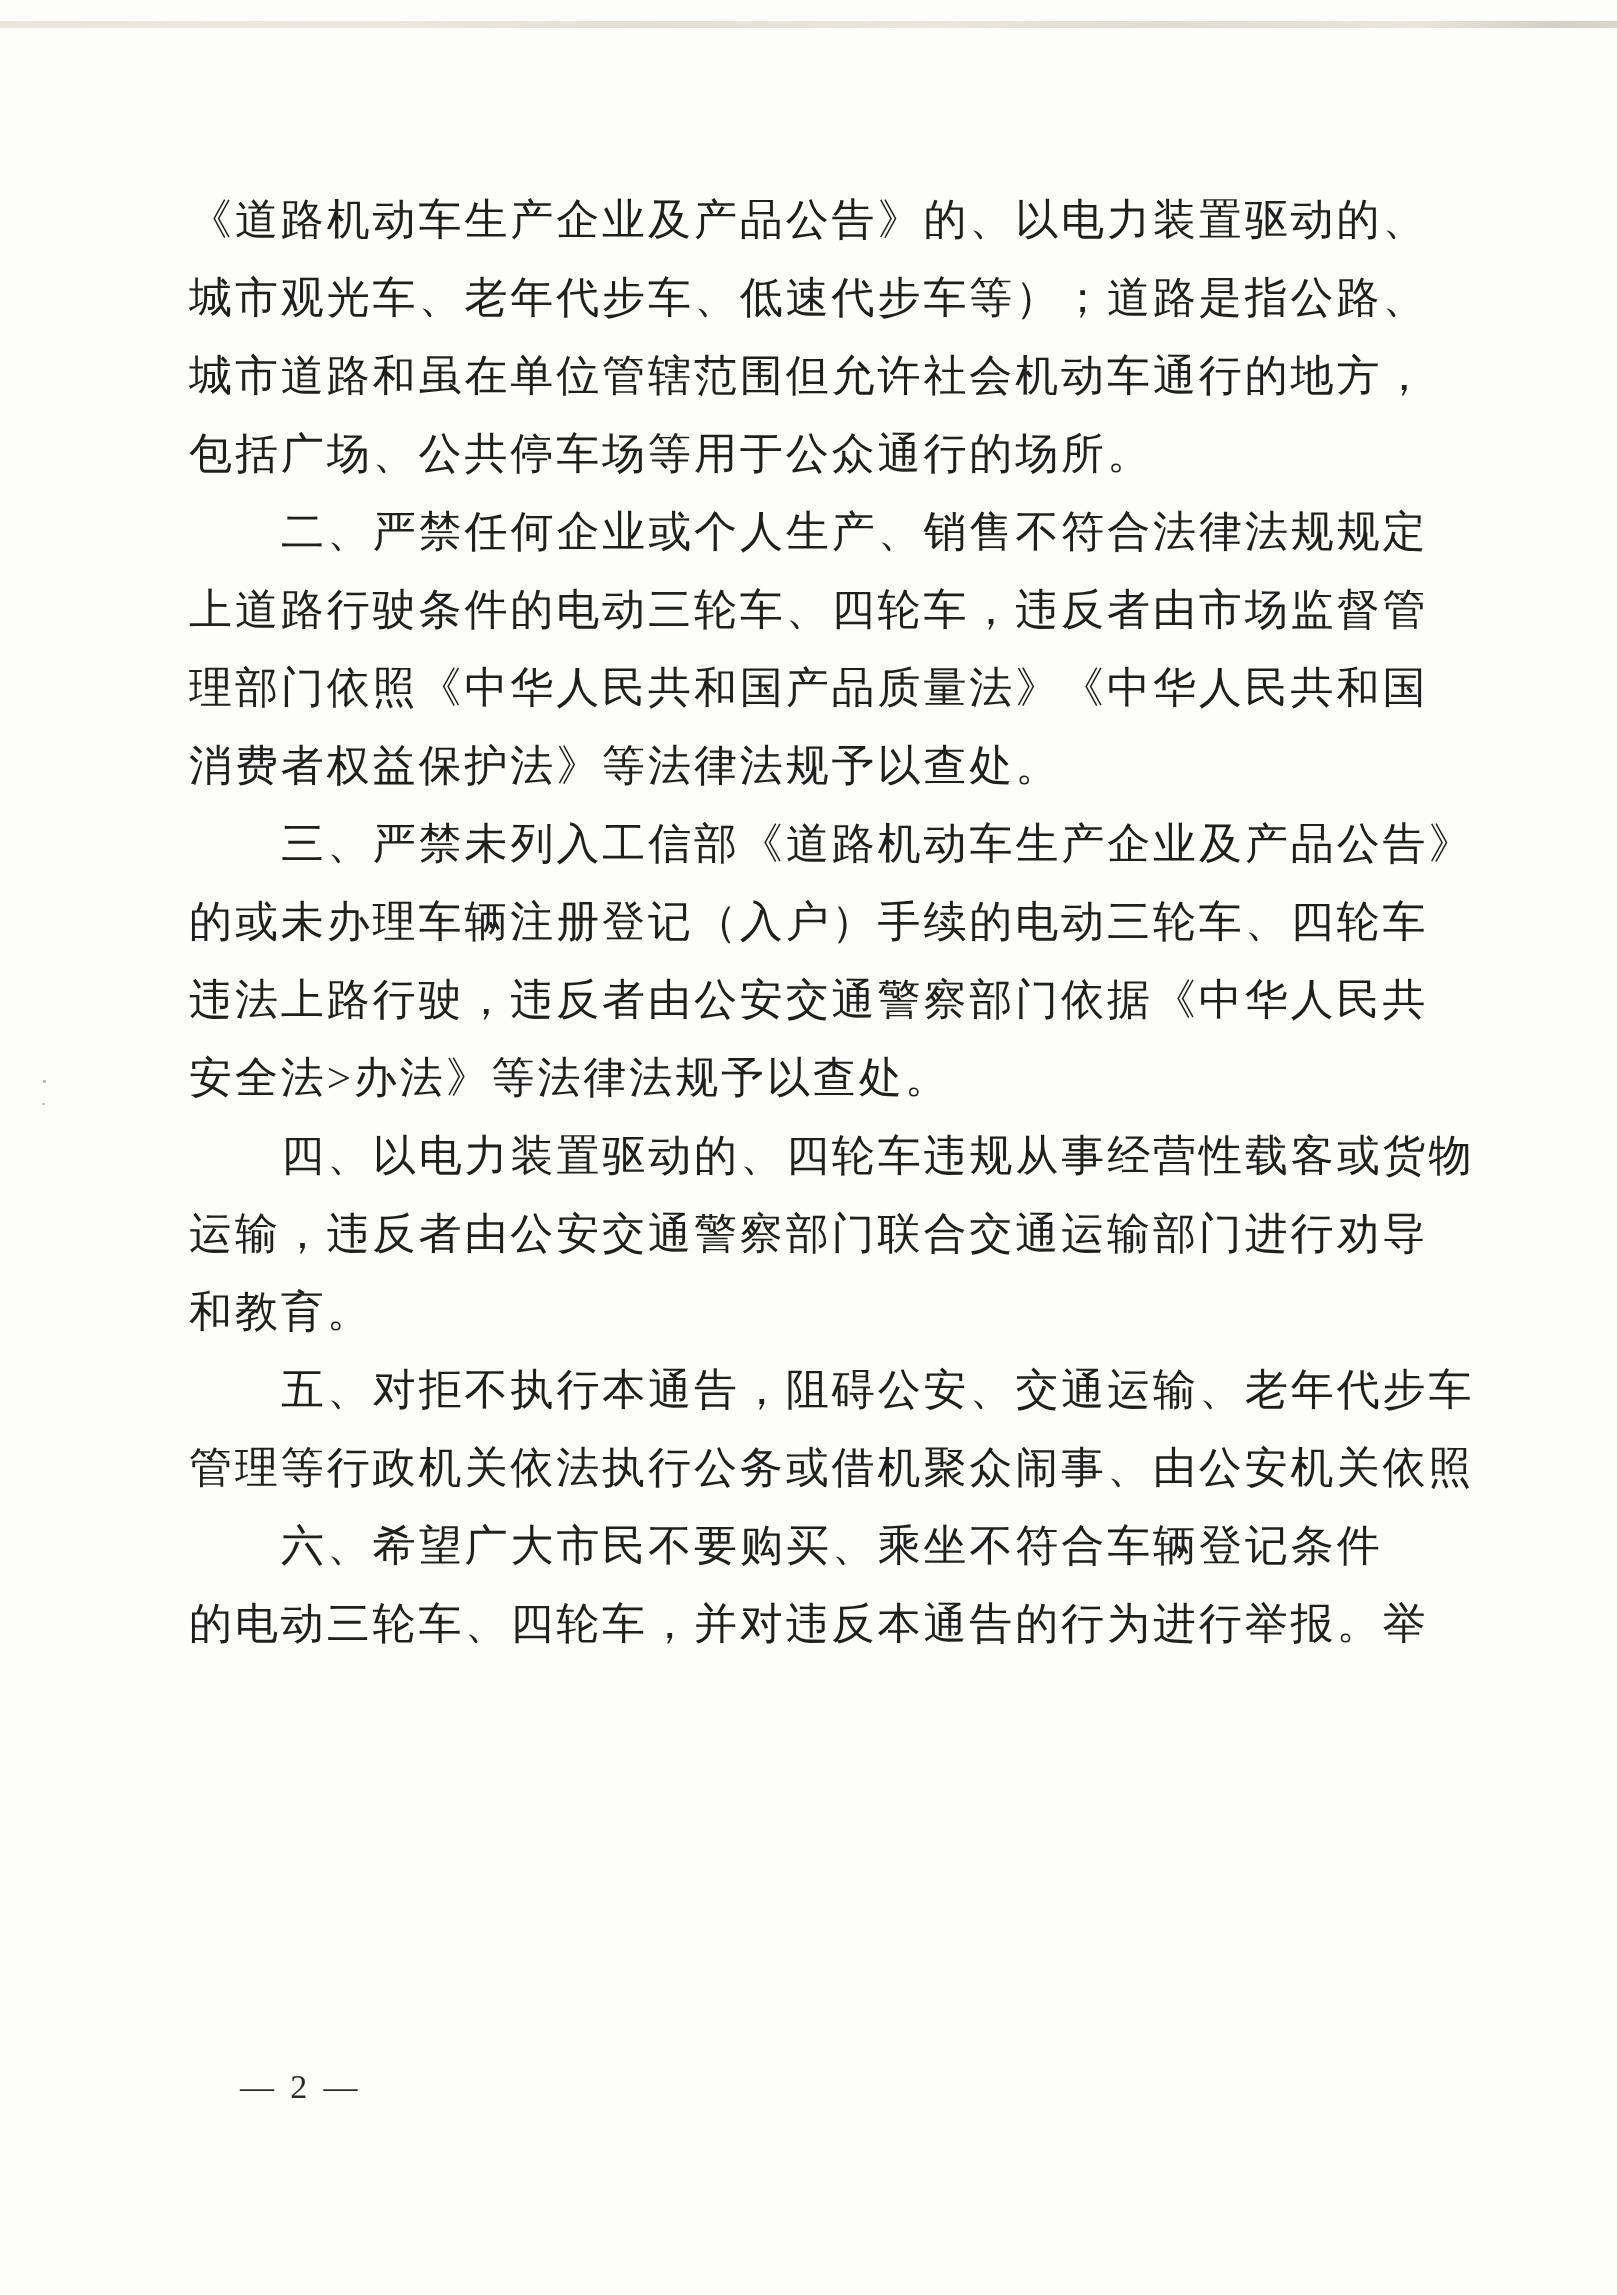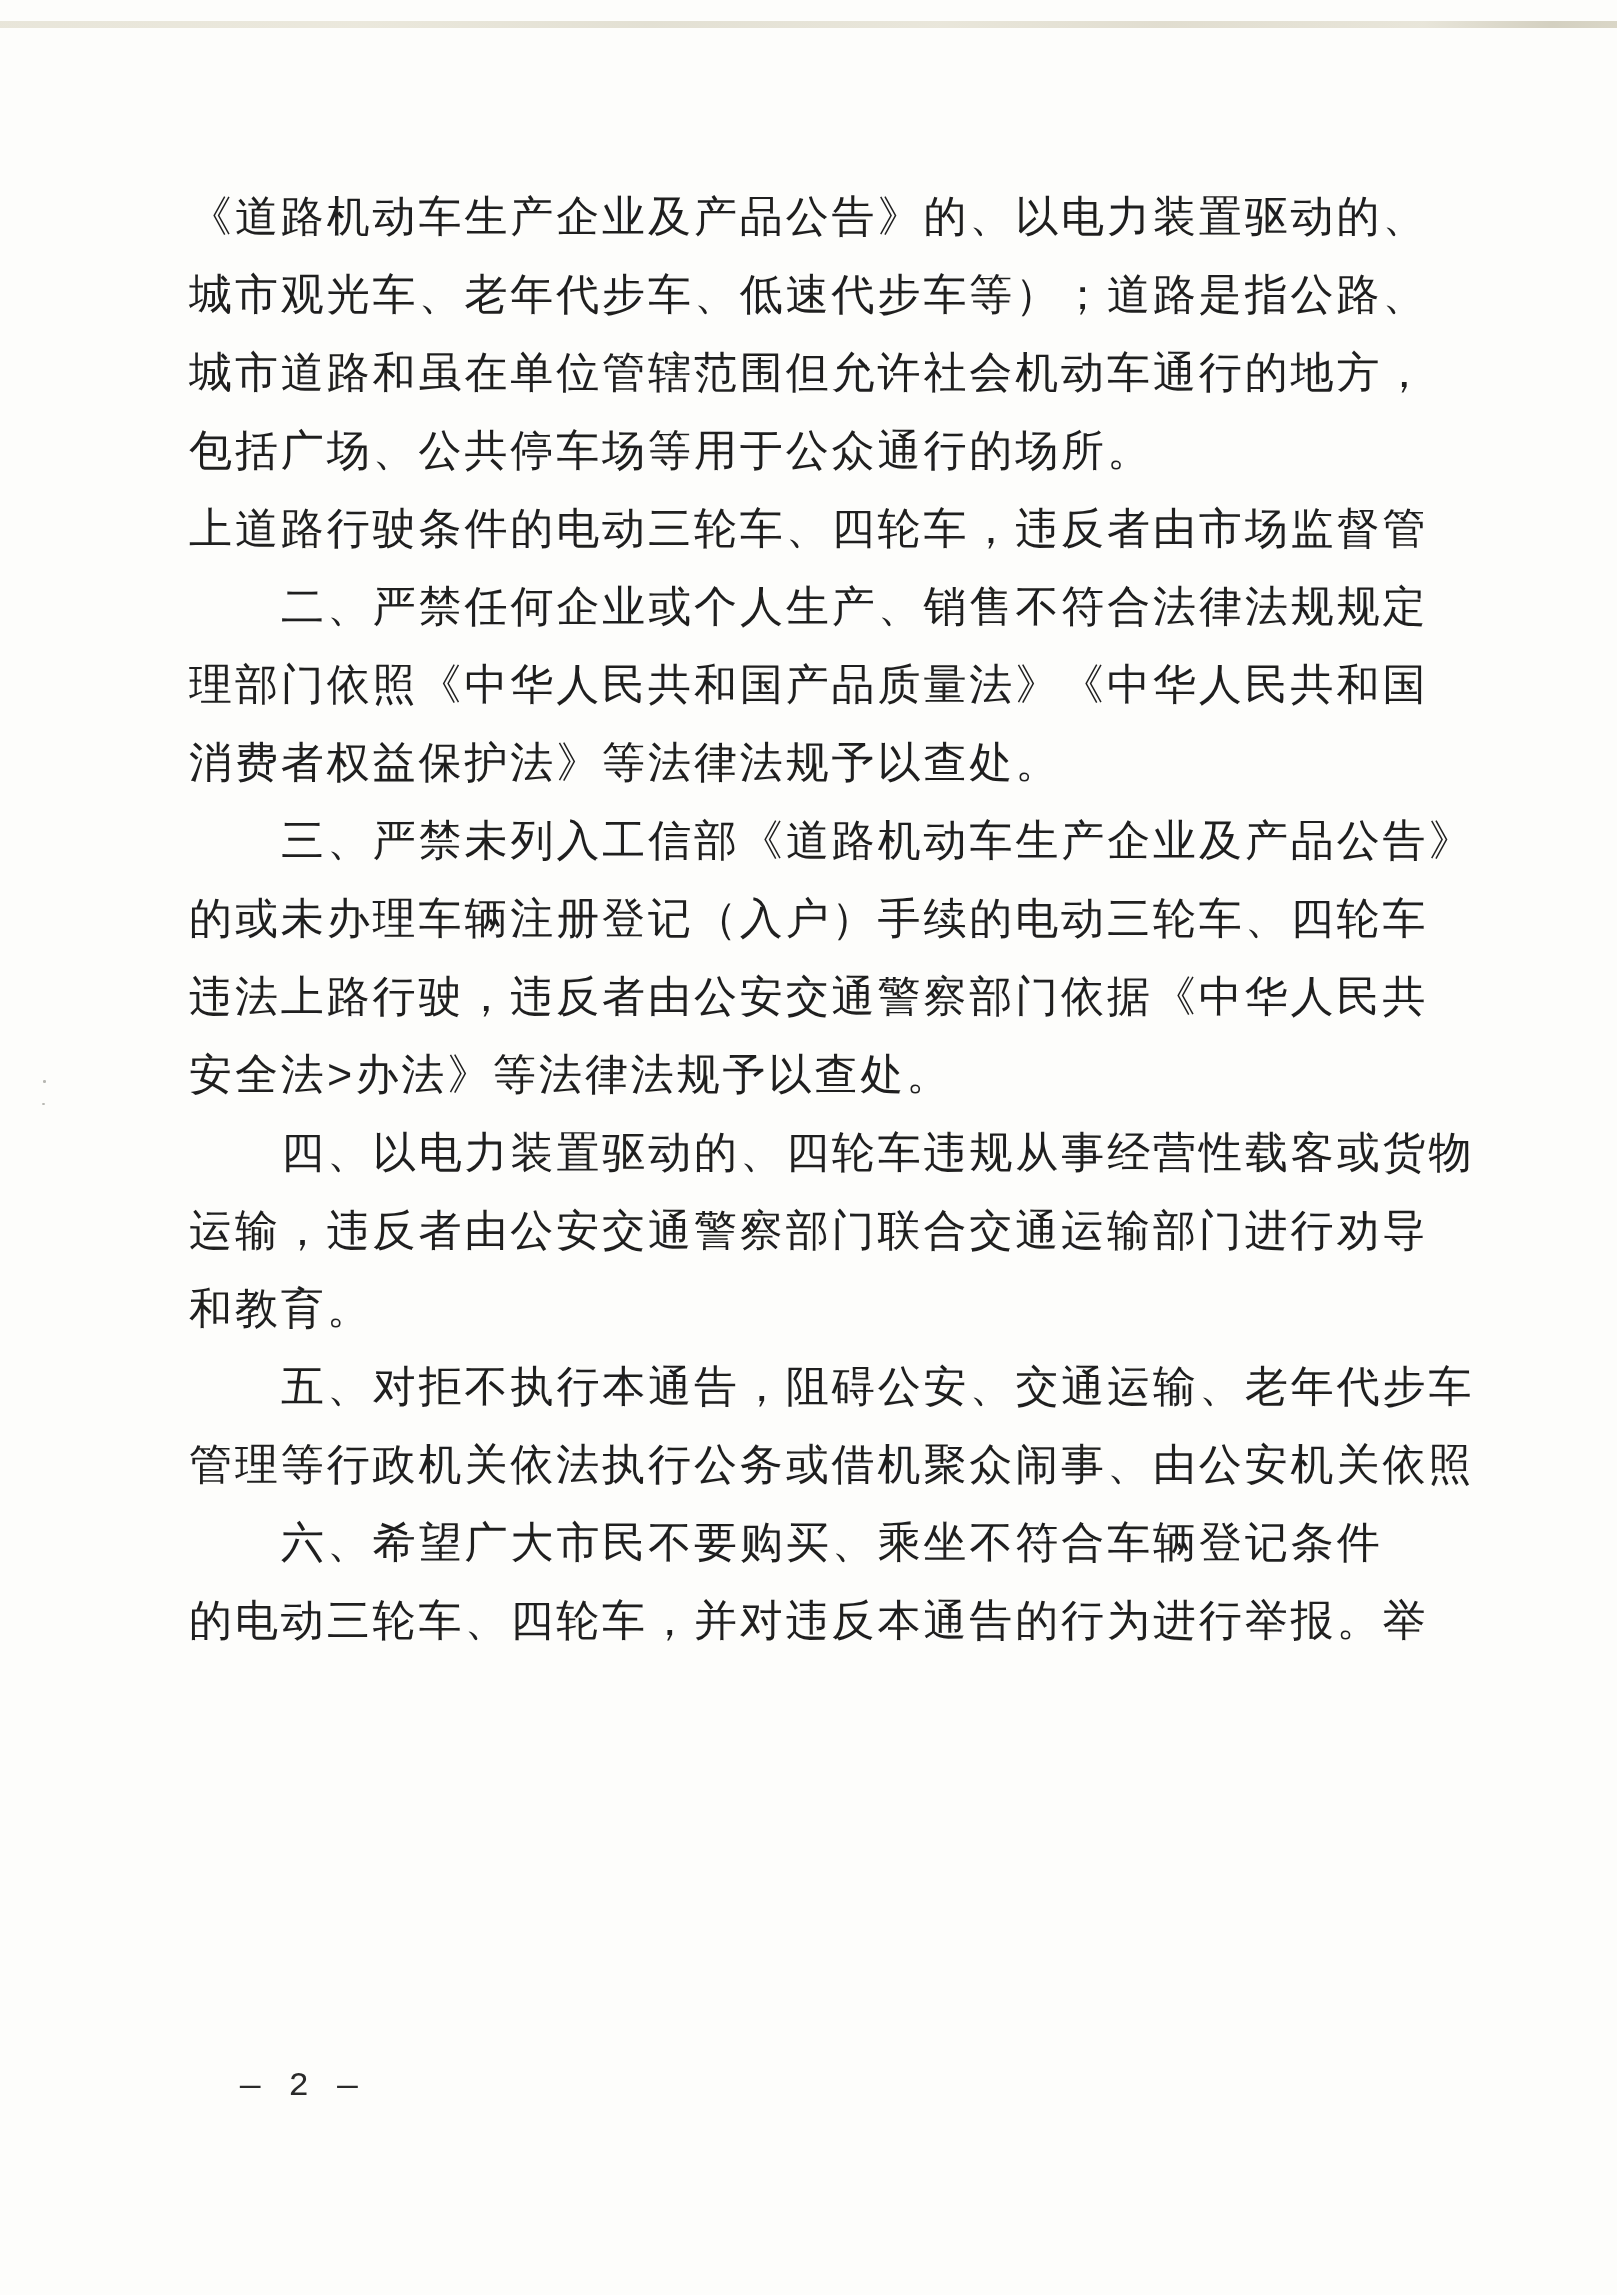--- a/index.html
+++ b/index.html
@@ -13,21 +13,21 @@
     height: 2295px;
     position: relative;
   }
   .page {
     position: absolute;
     left: 0; top: 0;
     width: 1617px;
     height: 2295px;
     background: #fdfdfb;
     overflow: hidden;
-    font-family: Liberation Mono, monospace;
+    font-family: Liberation Serif, serif;
     color: #1f1f1f;
   }
   
   .scan-line {
     position: absolute;
     left: 0;
     top: 21px;
     width: 1617px;
     height: 7.2px;
     background: linear-gradient(90deg,
@@ -75,22 +75,22 @@
 
 <div class="page">
 
   <div class="scan-line"></div>
 
   <div class="text-block">
     <div class="doc-line">《道路机动车生产企业及产品公告》的、以电力装置驱动的、</div>
     <div class="doc-line">城市观光车、老年代步车、低速代步车等）；道路是指公路、</div>
     <div class="doc-line">城市道路和虽在单位管辖范围但允许社会机动车通行的地方，</div>
     <div class="doc-line">包括广场、公共停车场等用于公众通行的场所。</div>
+    <div class="doc-line indent">二、严禁任何企业或个人生产、销售不符合法律法规规定</div>
     <div class="doc-line">上道路行驶条件的电动三轮车、四轮车，违反者由市场监督管</div>
-    <div class="doc-line indent">二、严禁任何企业或个人生产、销售不符合法律法规规定</div>
     <div class="doc-line">理部门依照《中华人民共和国产品质量法》《中华人民共和国</div>
     <div class="doc-line">消费者权益保护法》等法律法规予以查处。</div>
     <div class="doc-line indent">三、严禁未列入工信部《道路机动车生产企业及产品公告》</div>
     <div class="doc-line">的或未办理车辆注册登记（入户）手续的电动三轮车、四轮车</div>
     <div class="doc-line">违法上路行驶，违反者由公安交通警察部门依据《中华人民共</div>
     <div class="doc-line">安全法&gt;办法》等法律法规予以查处。</div>
     <div class="doc-line indent">四、以电力装置驱动的、四轮车违规从事经营性载客或货物</div>
     <div class="doc-line">运输，违反者由公安交通警察部门联合交通运输部门进行劝导</div>
     <div class="doc-line">和教育。</div>
     <div class="doc-line indent">五、对拒不执行本通告，阻碍公安、交通运输、老年代步车</div>

